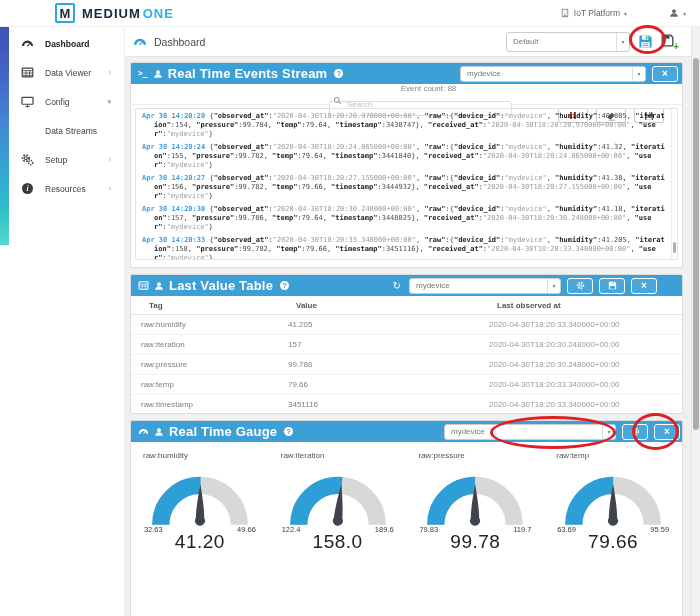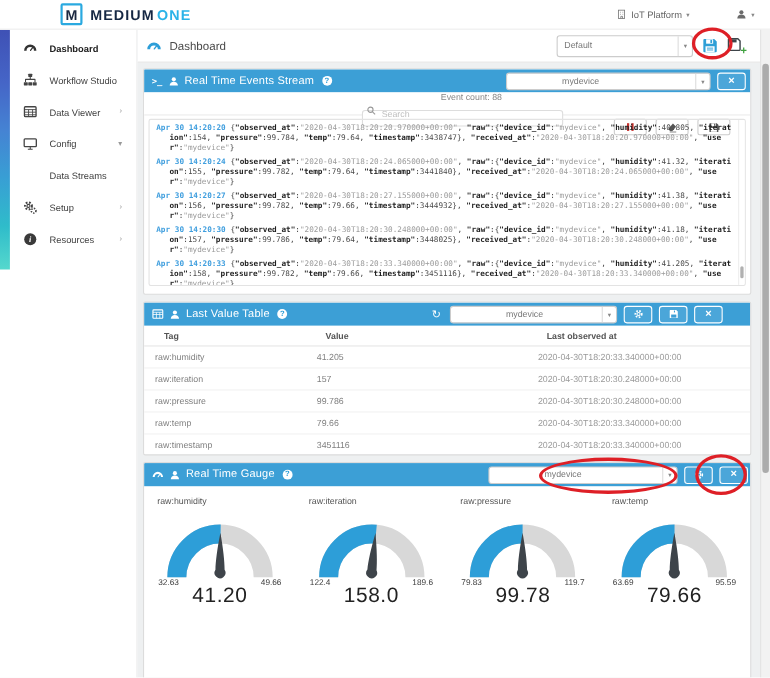--- a/index.html
+++ b/index.html
@@ -53,29 +53,29 @@
   .sel-default { width:124px; }
 
   .addicon { position:relative; width:15px; height:15px; }
   .addicon .plus { position:absolute; right:-3px; bottom:-3px; color:#3fa23f; font-weight:bold; font-size:10px; }
 
   .content { padding:5px 0 0 5px; }
 
   
   .panel { width:553px; background:#fff; border:1px solid #dcdcdc; border-radius:2px; margin-bottom:6px; overflow:hidden; }
   .phdr { height:21px; background:#3c9fd6; display:flex; align-items:center; padding-left:7px; gap:5px; }
-  .phdr-title { color:#fff; font-size:10px; font-weight:normal; letter-spacing:.2px; }
+  .phdr-title { color:#fff; font-size:13px; font-weight:bold; letter-spacing:.2px; }
   .term { font-family:"DejaVu Sans Mono", monospace; font-weight:bold; color:#fff; font-size:8px; }
   .help-badge { width:9px; height:9px; border-radius:50%; background:#fff; color:#2d9ed8; font-size:7px;
     font-weight:bold; display:flex; align-items:center; justify-content:center; margin-left:2px; }
   .phdr-right { margin-left:auto; display:flex; align-items:center; gap:6px; }
   .p-events .phdr-right { padding-right:4px; }
   .p-lvt   .phdr-right { padding-right:25px; }
   .p-gauge .phdr-right { padding-right:2px; }
-  .hsel { height:16px;padding-left:44px; }
+  .hsel { height:16px; }
   .hsel-events { width:186px; }
   .hsel-lvt { width:152px; }
   .hsel-gauge { width:172px; }
   .hbtn { height:16px; min-width:26px; border:1px solid #fff; border-radius:3px; background:rgba(255,255,255,.08);
     color:#fff; display:flex; align-items:center; justify-content:center; cursor:pointer;
     font-size:10px; font-weight:bold; line-height:1; padding:0 4px; }
   .refresh-ic { color:#fff; font-size:10px; margin-right:2px; cursor:pointer; }
 
   
   .etoolbar { height:21px; border-bottom:1px solid #ececec; display:flex; align-items:center; background:#fff;flex-direction:column; }
@@ -175,32 +175,20 @@
     <div class="side-strip"></div>
     <div class="nav">
       <div class="nav-item active">
         <span class="nico">
           <svg width="13" height="13" viewBox="0 0 16 16">
               <path d="M2.5 11.2 A5.5 5.5 0 0 1 13.5 11.2" fill="none" stroke="#333" stroke-width="2.8"></path>
               <rect x="7.3" y="5.8" width="1.4" height="5.6" rx=".7" fill="#333" transform="rotate(38 8 11.2)"></rect>
             </svg>
         </span>
         <span>Dashboard</span>
-      </div>
-      <div class="nav-item">
-        <span class="nico">
-          <svg width="13" height="13" viewBox="0 0 16 16" fill="#444">
-              <rect x="5.8" y="1.3" width="4.4" height="3.6" rx=".5"></rect>
-              <rect x="0.8" y="10.9" width="4.4" height="3.6" rx=".5"></rect>
-              <rect x="5.8" y="10.9" width="4.4" height="3.6" rx=".5"></rect>
-              <rect x="10.8" y="10.9" width="4.4" height="3.6" rx=".5"></rect>
-              <path d="M7.4 4.9h1.2v2.1h4.6a.7.7 0 0 1 .7.7v2.9h-1.2V8.2H3.3v2.4H2.1V7.7a.7.7 0 0 1 .7-.7h4.6z"></path>
-            </svg>
-        </span>
-        <span>Workflow Studio</span>
       </div>
       <div class="nav-item">
         <span class="nico">
           <svg width="13" height="13" viewBox="0 0 16 16">
               <rect x="1.5" y="2.5" width="13" height="11" rx="1" fill="none" stroke="#444" stroke-width="1.5"></rect>
               <path d="M1.5 5.7h13M1.5 8.6h13M1.5 11.5h13M6.1 5.7v7.8M10.6 5.7v7.8" stroke="#444" stroke-width="1"></path>
             </svg>
         </span>
         <span>Data Viewer</span>
         <span class="chev">›</span>

